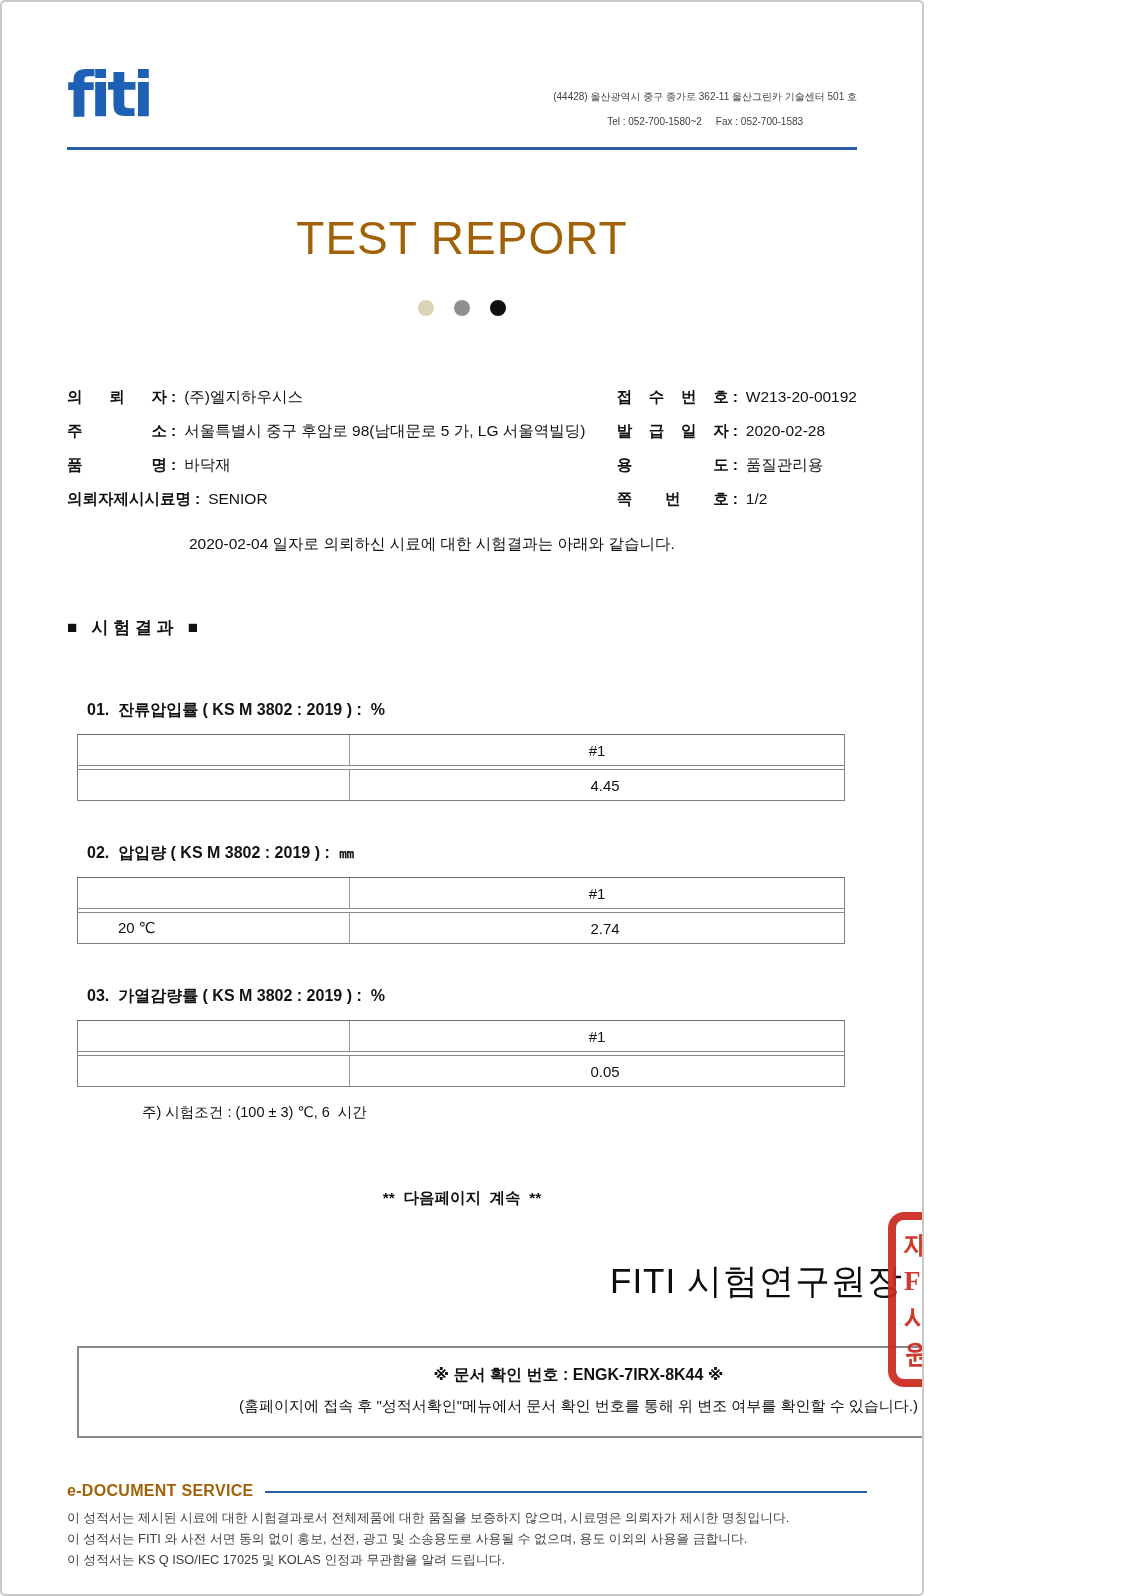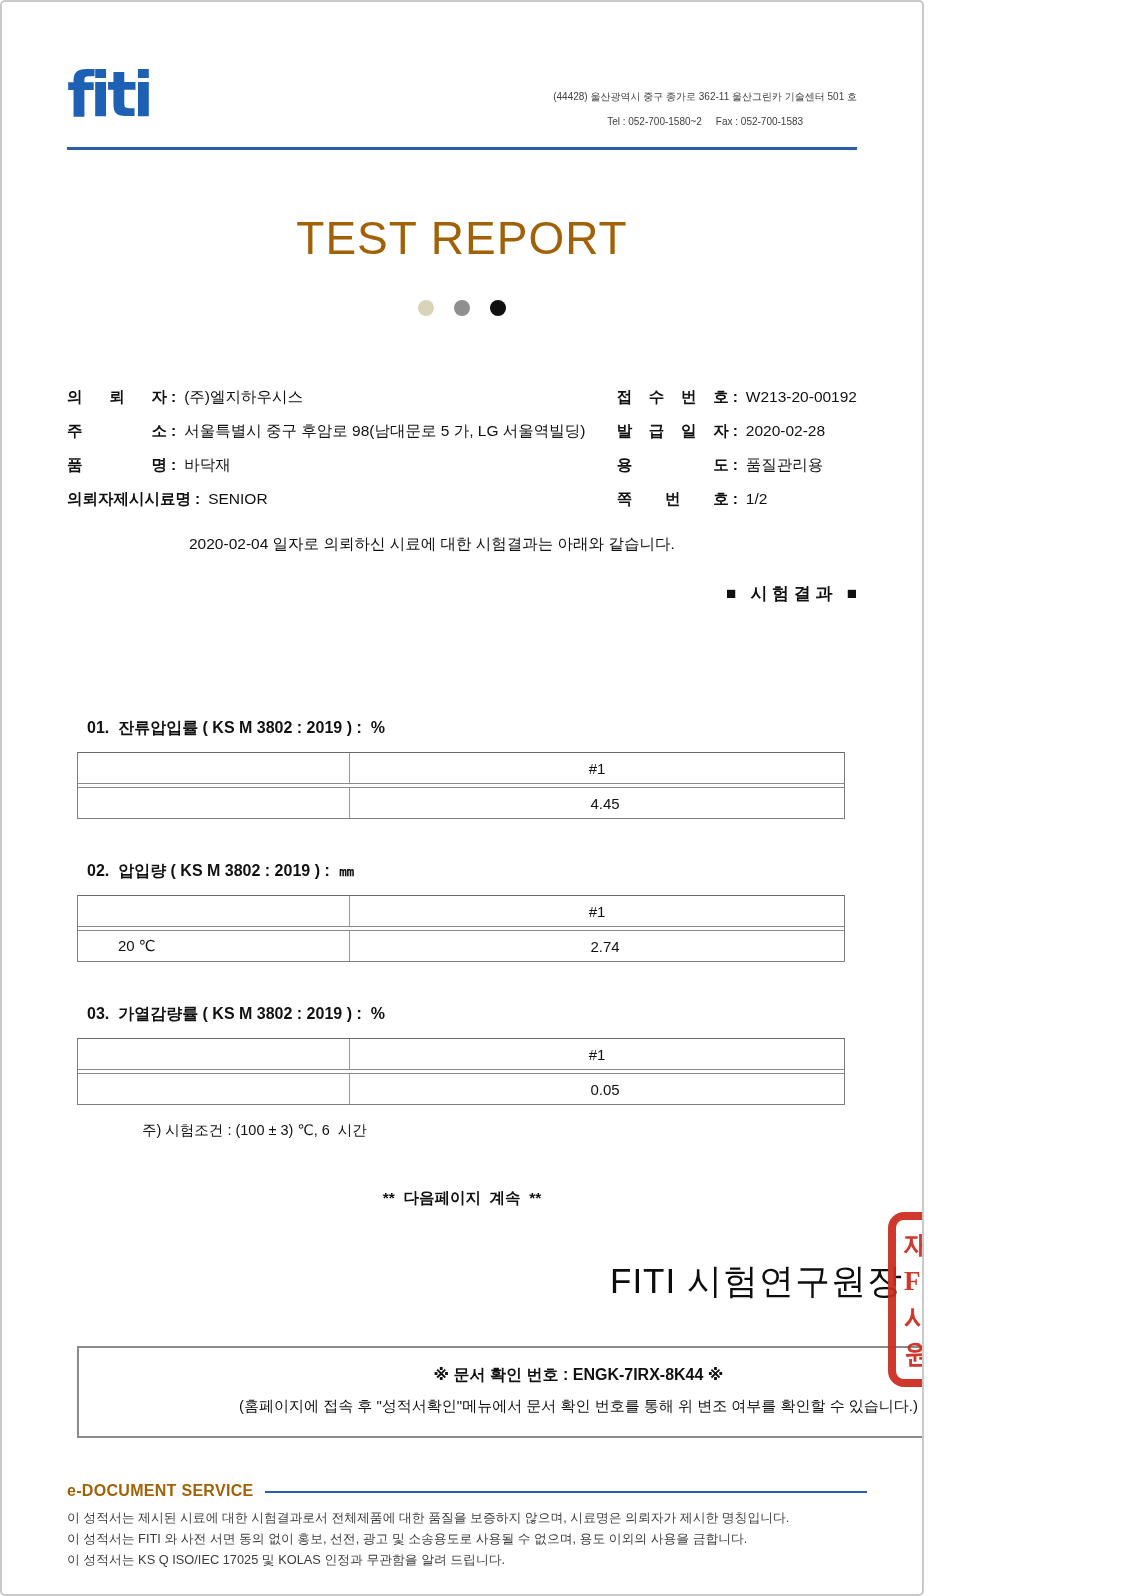--- a/index.html
+++ b/index.html
@@ -31,24 +31,24 @@
   .irow { line-height:34px; display:flex; }
   .flabel { font-weight:700; display:inline-block; width:100px;
             text-align:justify; text-align-last:justify; }
   .flabel.wide { width:auto; text-align-last:auto; }
   .icol.right .flabel { width:112px; }
   .colon { font-weight:700; margin:0 8px 0 4px; }
   .ival {}
 
   
   .intro { margin-top:16px; padding-left:122px; font-size:15.5px; line-height:24px; }
-  .secttl { margin-top:26px; text-align:right; font-weight:700; font-size:17px; line-height:24px; }
-
-  
-  .tests { margin-top:110px; }
+  .secttl { margin-top:60px; text-align:left; font-weight:700; font-size:17px; line-height:24px; }
+
+  
+  .tests { margin-top:58px; }
   .test { margin-bottom:40px; }
   .thead { padding-left:20px; font-weight:700; font-size:16px; line-height:24px; white-space:pre; }
   .tbl { margin-top:12px; margin-left:10px; margin-right:12px;
          border:1px solid #7e7e7e; border-top-color:#6a6a6a; }
   .tr { display:flex; align-items:center; }
   .tr.head { height:31px; border-bottom:1px solid #8a8a8a; }
   .tgap { height:4px; border-bottom:1px solid #8a8a8a; }
   .tr.data { height:30px;gap:16px; }
   .c1 { width:272px; align-self:stretch; display:flex; align-items:center;
         border-right:1px solid #9a9a9a; padding-left:40px; font-size:15px; }

